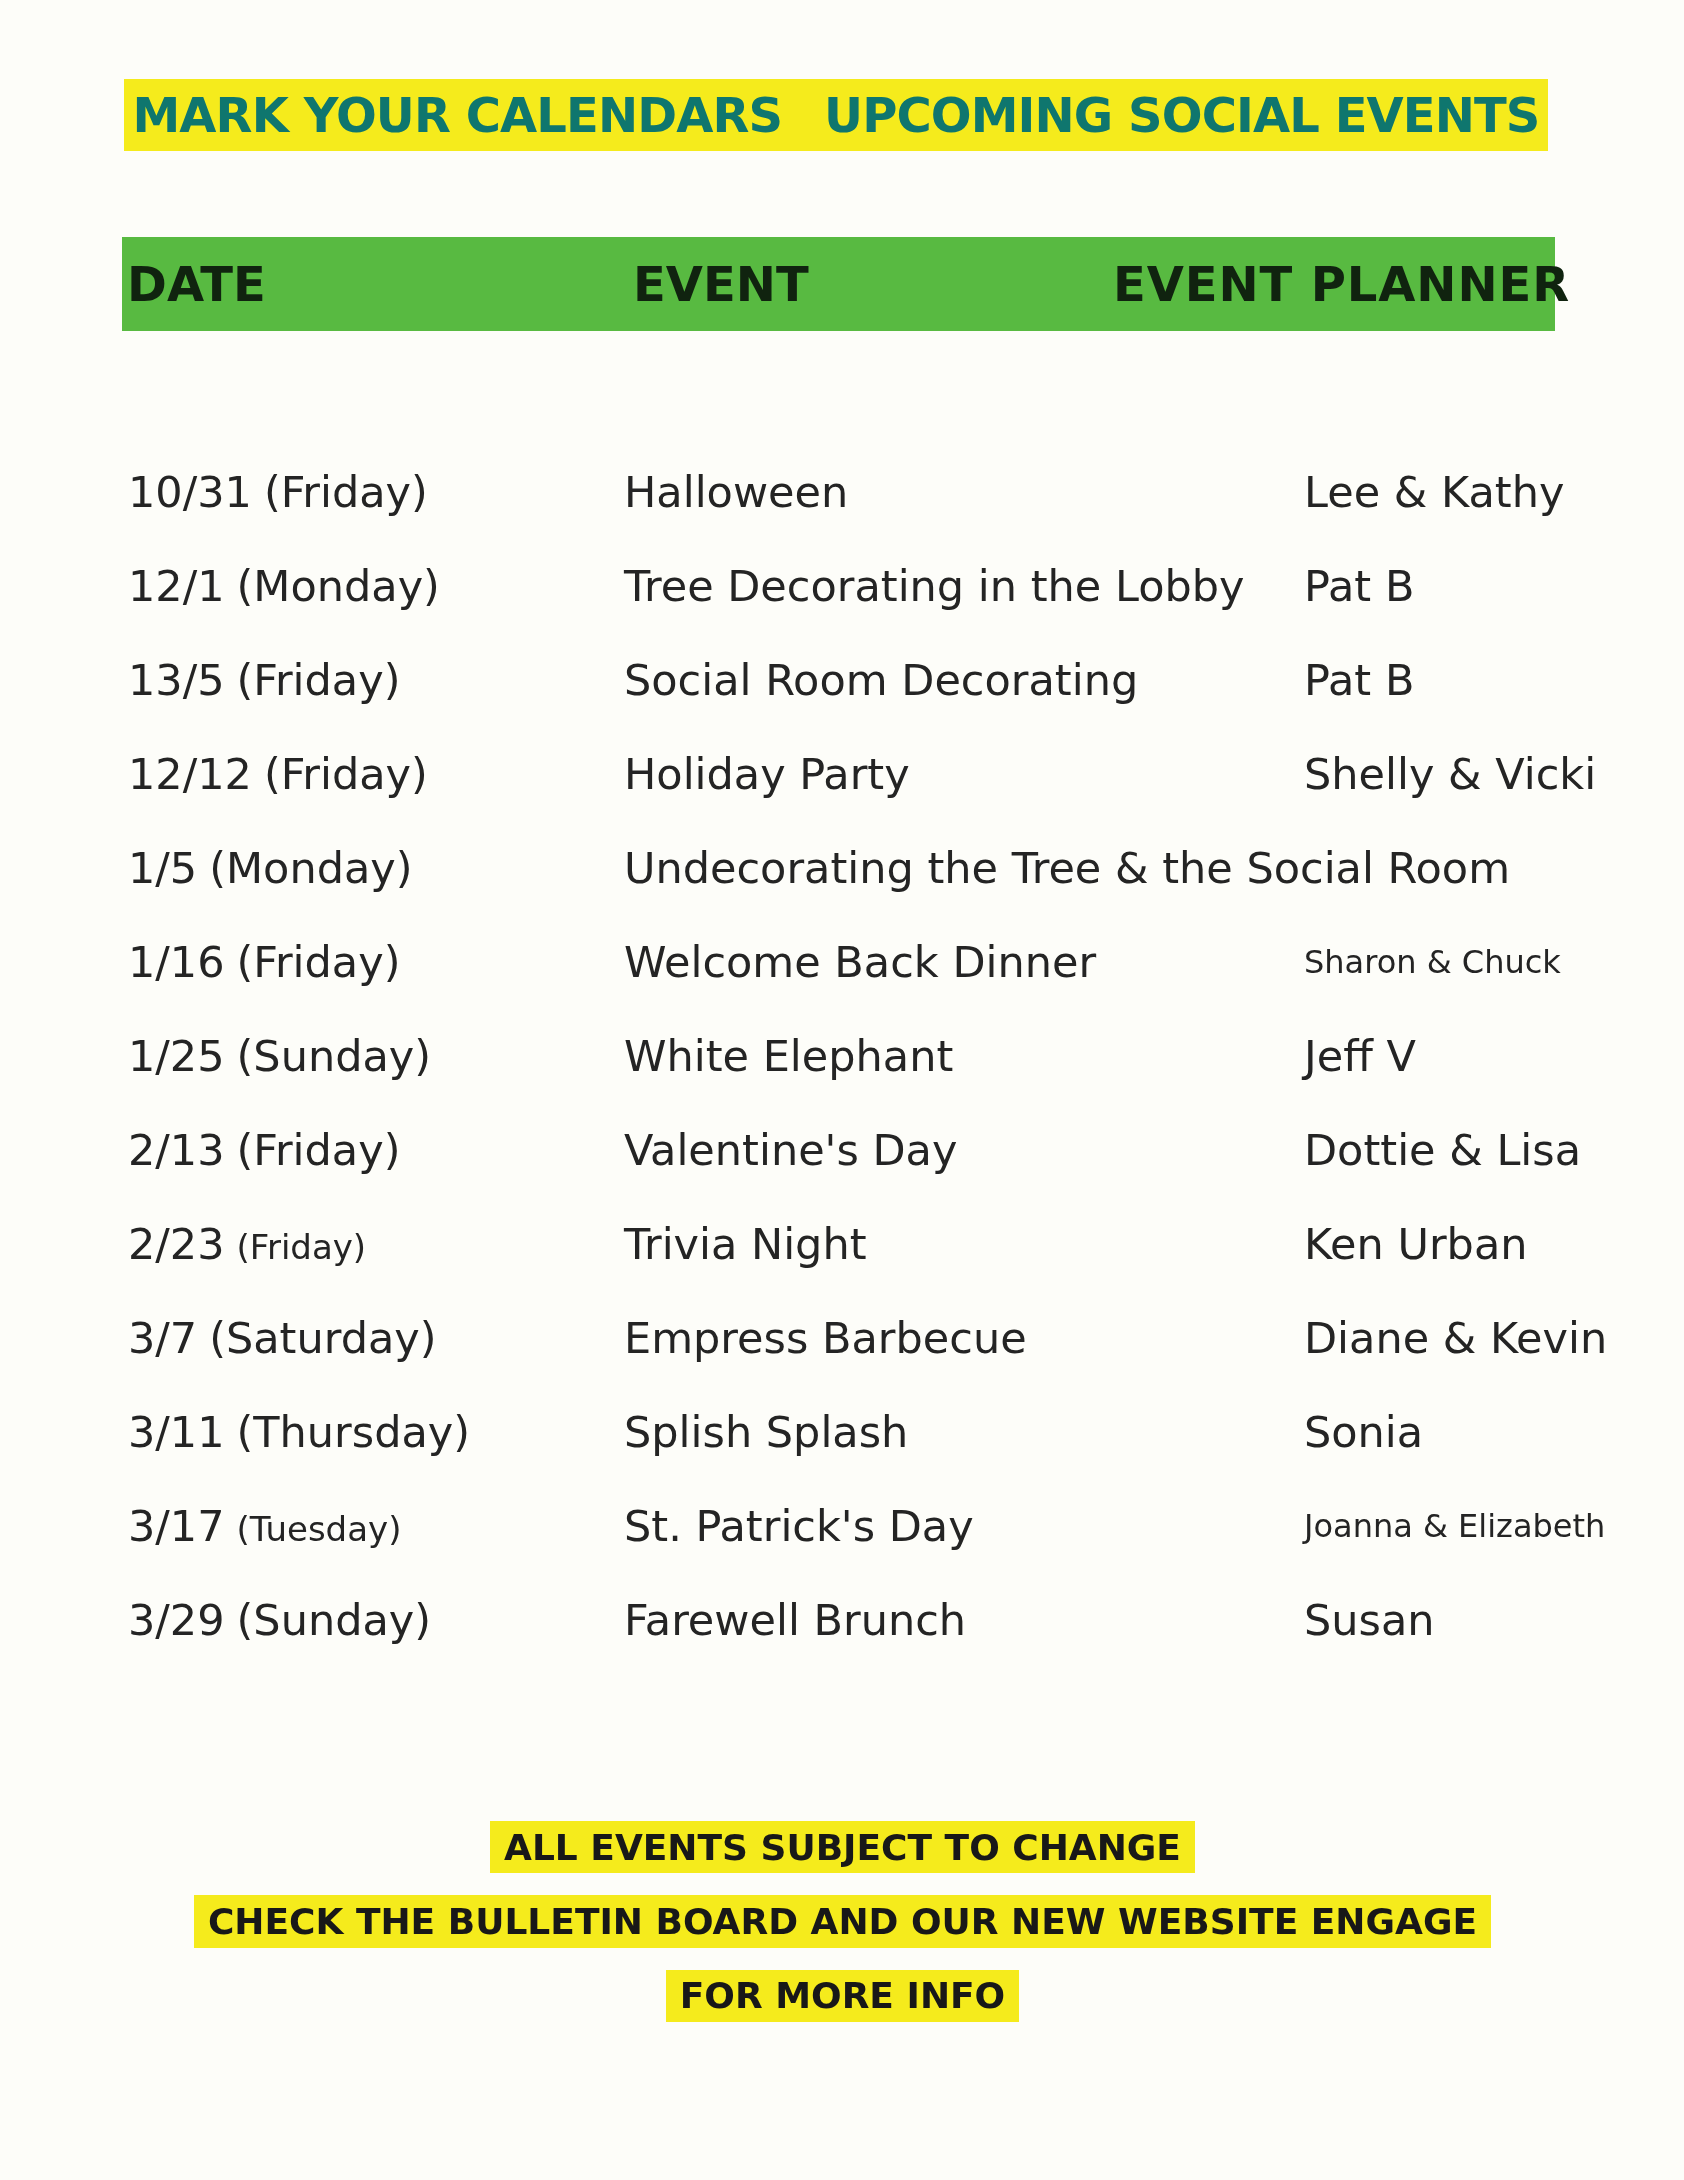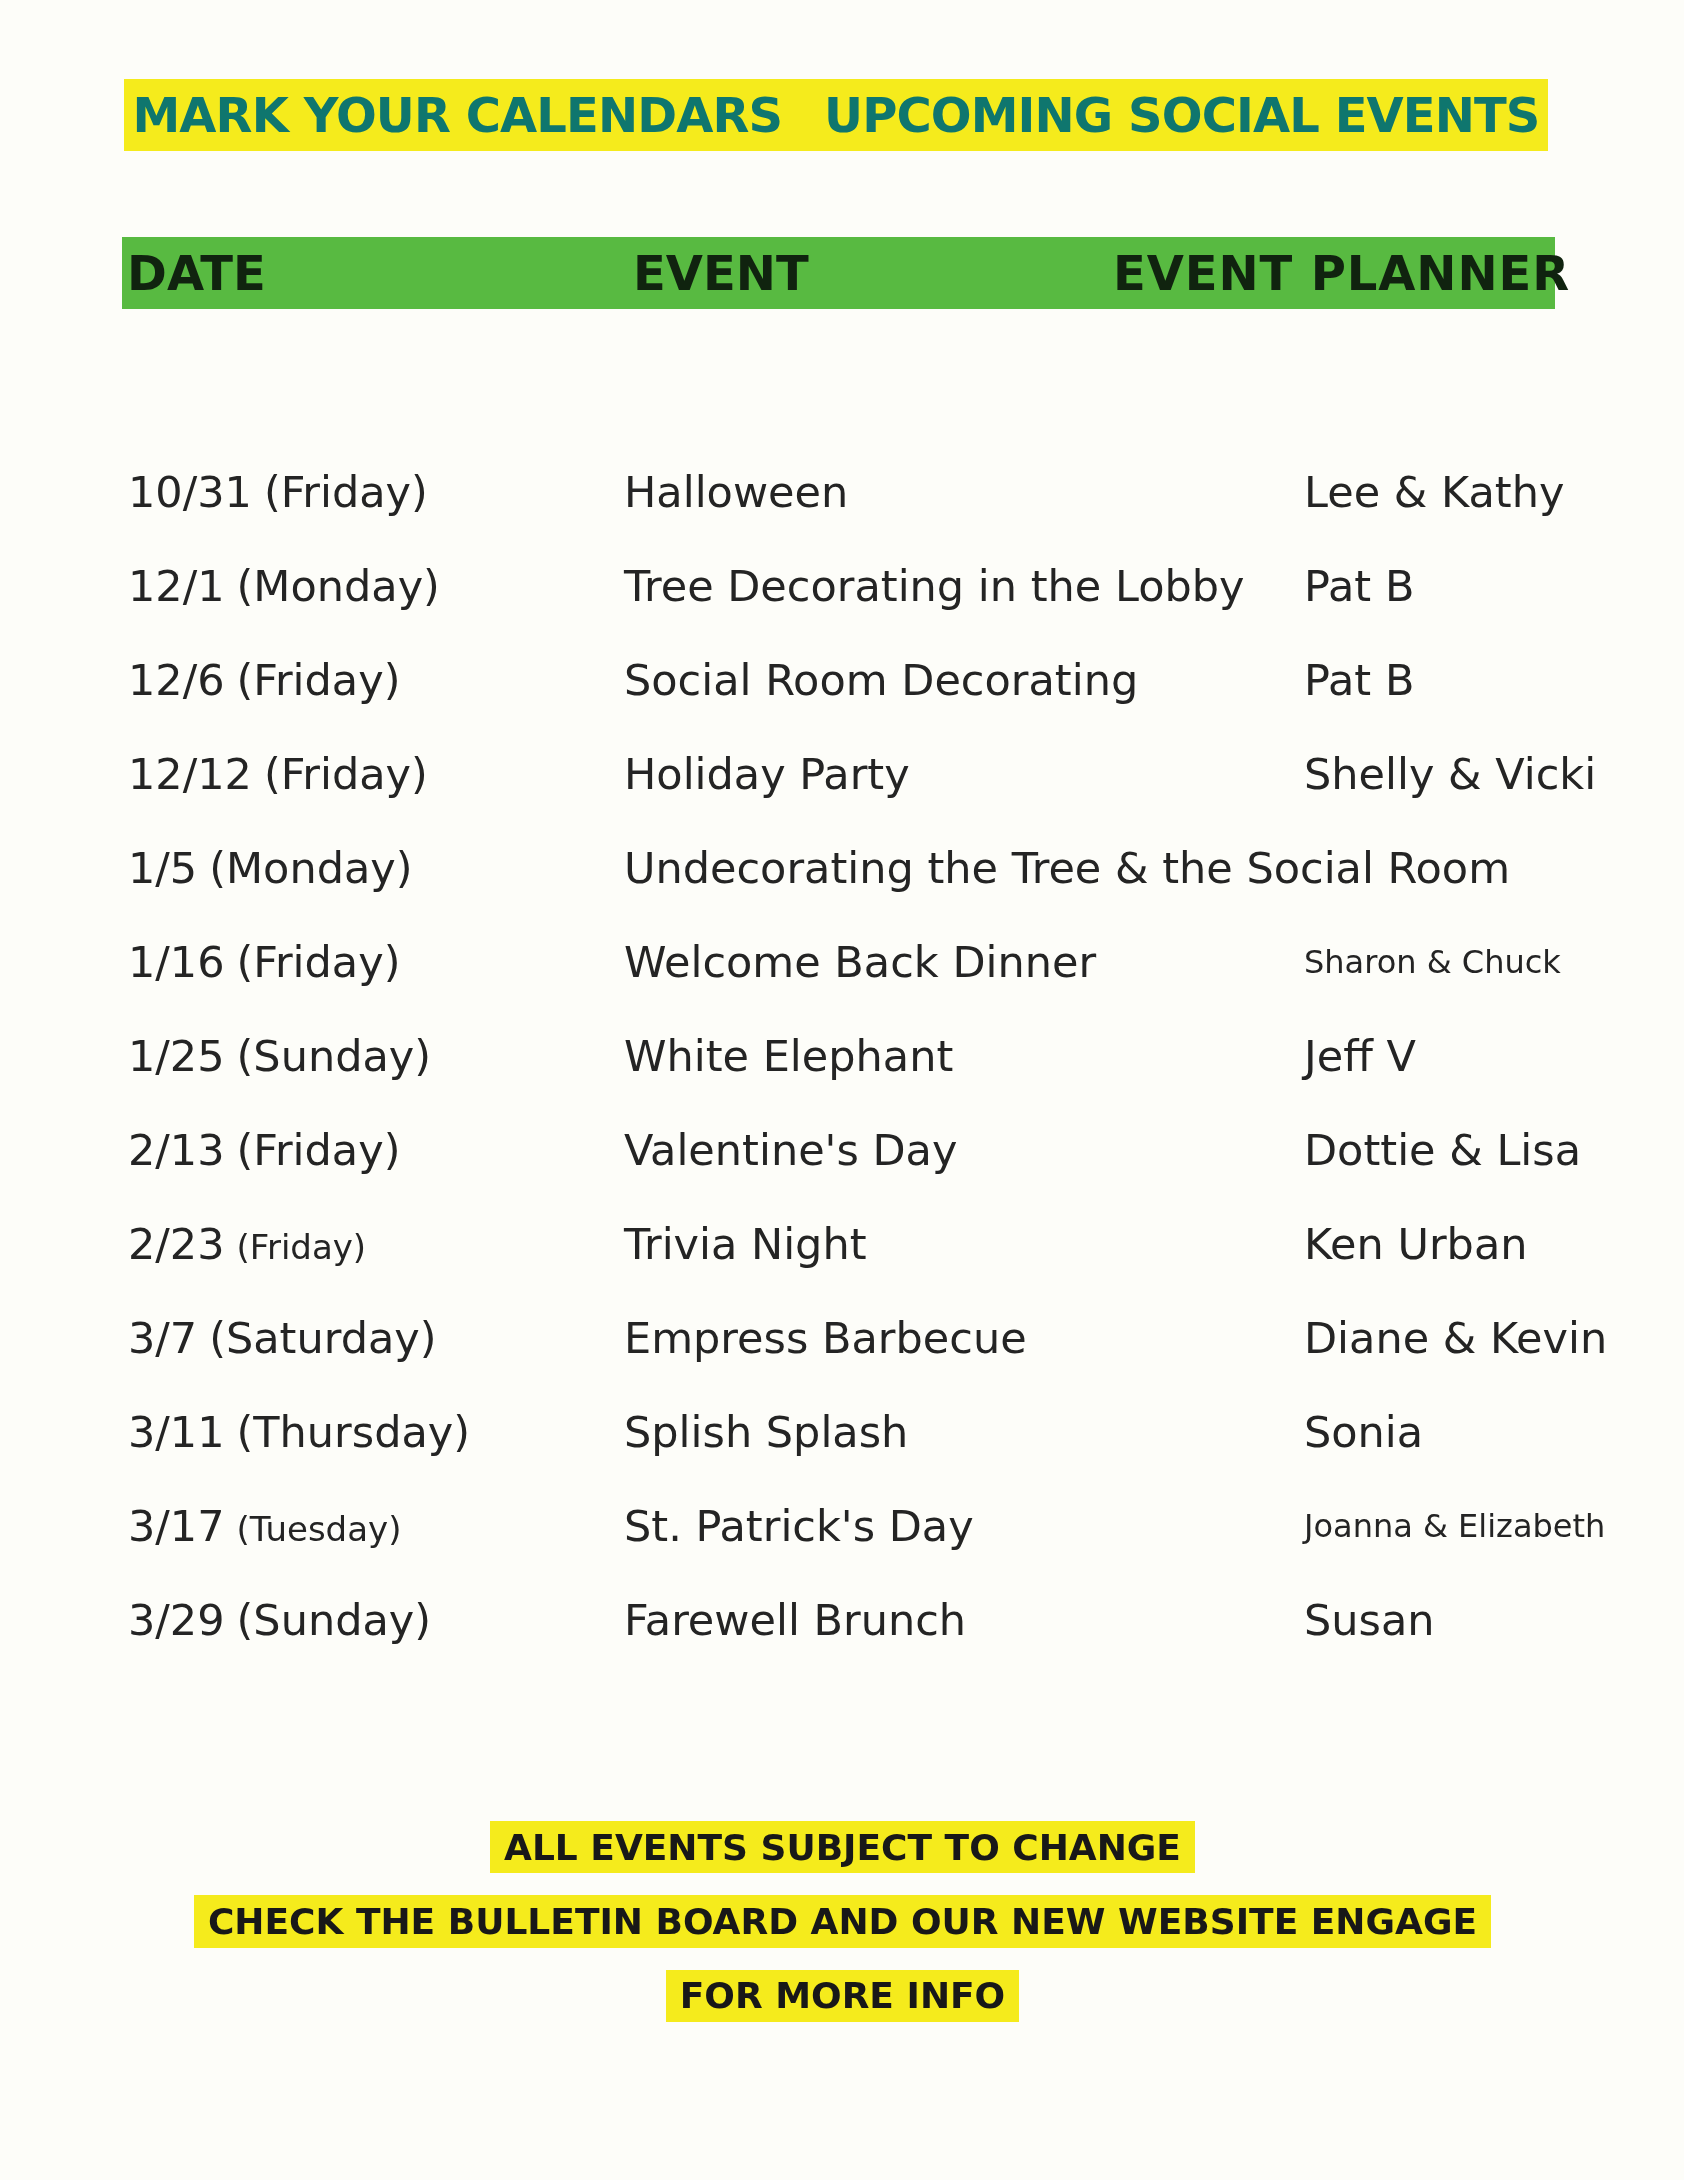--- a/index.html
+++ b/index.html
@@ -36,21 +36,21 @@
     white-space: nowrap;
     color: #0f766e;
   }
 
   
   .col-band {
     position: absolute;
     left: 122px;
     top: 237px;
     width: 1433px;
-    height: 72px;
+    height: 94px;
     background: #58ba41;
     font-size: 48px;
     font-weight: bold;
     color: #10230f;
   }
   .col-band span {
     position: absolute;
     top: 50%;
     transform: translateY(-50%);
     white-space: nowrap;
@@ -124,21 +124,21 @@
       <div class="cell planner">Lee &amp; Kathy</div>
     </div>
 
     <div class="row">
       <div class="cell date"><span class="dnum">12/1</span><span class="day">(Monday)</span></div>
       <div class="cell event">Tree Decorating in the Lobby</div>
       <div class="cell planner">Pat B</div>
     </div>
 
     <div class="row">
-      <div class="cell date"><span class="dnum">12/6</span><span class="day">(Friday)</span></div>
+      <div class="cell date"><span class="dnum">13/5</span><span class="day">(Friday)</span></div>
       <div class="cell event">Social Room Decorating</div>
       <div class="cell planner">Pat B</div>
     </div>
 
     <div class="row">
       <div class="cell date"><span class="dnum">12/12</span><span class="day">(Friday)</span></div>
       <div class="cell event">Holiday Party</div>
       <div class="cell planner">Shelly &amp; Vicki</div>
     </div>
 

